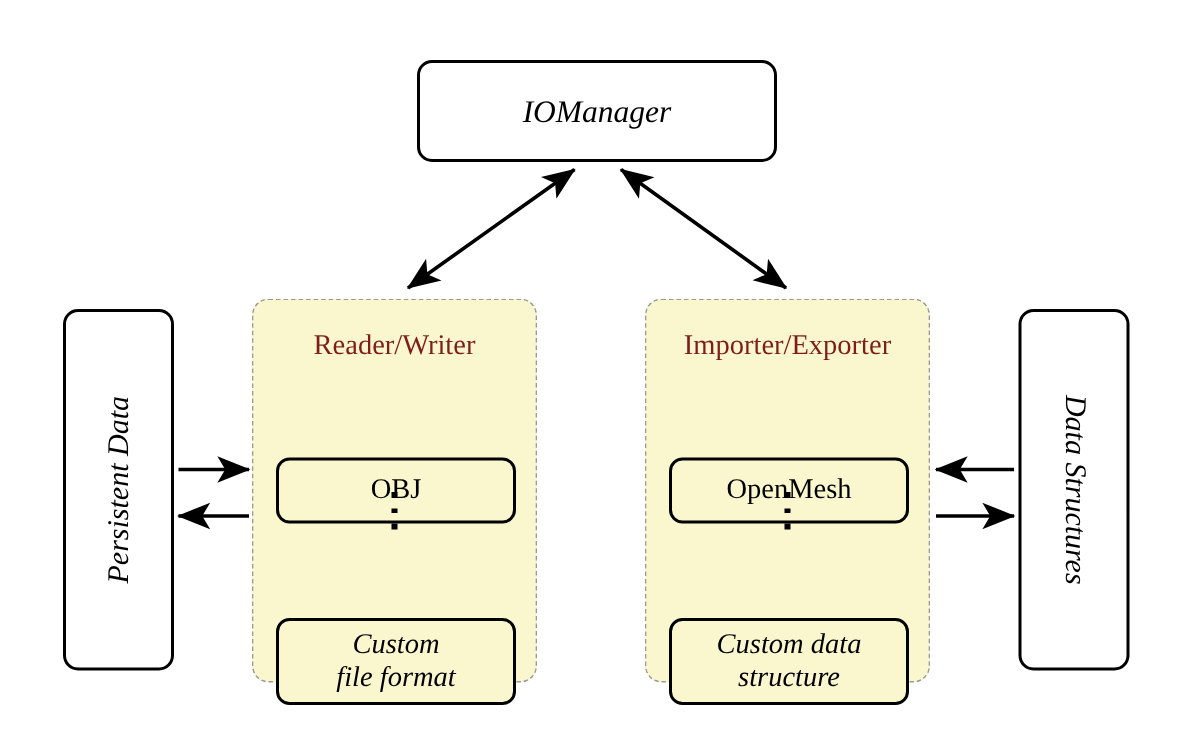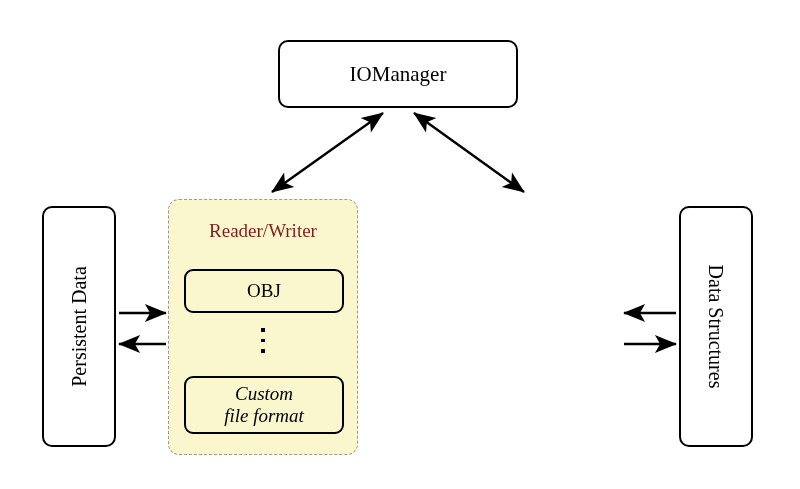--- a/index.html
+++ b/index.html
@@ -19,20 +19,21 @@
   .node {
     position: absolute;
     box-sizing: border-box;
     border: 2.6px solid #000000;
     border-radius: 10px;
     display: flex;
     align-items: center;
     justify-content: center;
     text-align: center;
     color: #000000;
+    font-style: italic;
   }
   .node.white { background: #ffffff; }
 
   
   #io-manager {
     left: 278px;
     top: 40px;
     width: 240px;
     height: 68px;
     font-size: 21px;
@@ -88,20 +89,21 @@
     background: #FAF7CE;
     border: 2.6px solid #000000;
     border-radius: 9px;
     display: flex;
     align-items: center;
     justify-content: center;
     text-align: center;
     font-size: 19px;
     line-height: 1.16;
     color: #000;
+    margin-top: 36px;
   }
   .leaf-1 { top: 69px;  height: 44px; }
   .leaf-2 { top: 176px; height: 58px; font-style: italic; }
 
   
   .vdots {
     position: absolute;
     left: 0;
     top: 128px;
     width: 100%;
@@ -146,20 +148,40 @@
     </div>
 
     <div class="leaf leaf-2">
       <span>
         <span>Custom</span><br>
         <span>file format</span>
       </span>
     </div>
   </div>
 
+  <div class="group" id="group-importexport">
+    <div class="group-title">Importer/Exporter</div>
+
+    <div class="leaf leaf-1">
+      <span>OpenMesh</span>
+    </div>
+
+    <div class="vdots">
+      <i></i>
+        <i></i>
+        <i></i>
+    </div>
+
+    <div class="leaf leaf-2">
+      <span>
+        <span>Custom data</span><br>
+        <span>structure</span>
+      </span>
+    </div>
+  </div>
 
   <div class="node white" id="io-manager">
     <span>IOManager</span>
   </div>
 
   <div class="node white side-node" id="persistent-data">
     <span class="vtext-up">Persistent Data</span>
   </div>
 
   <div class="node white side-node" id="data-structures">

